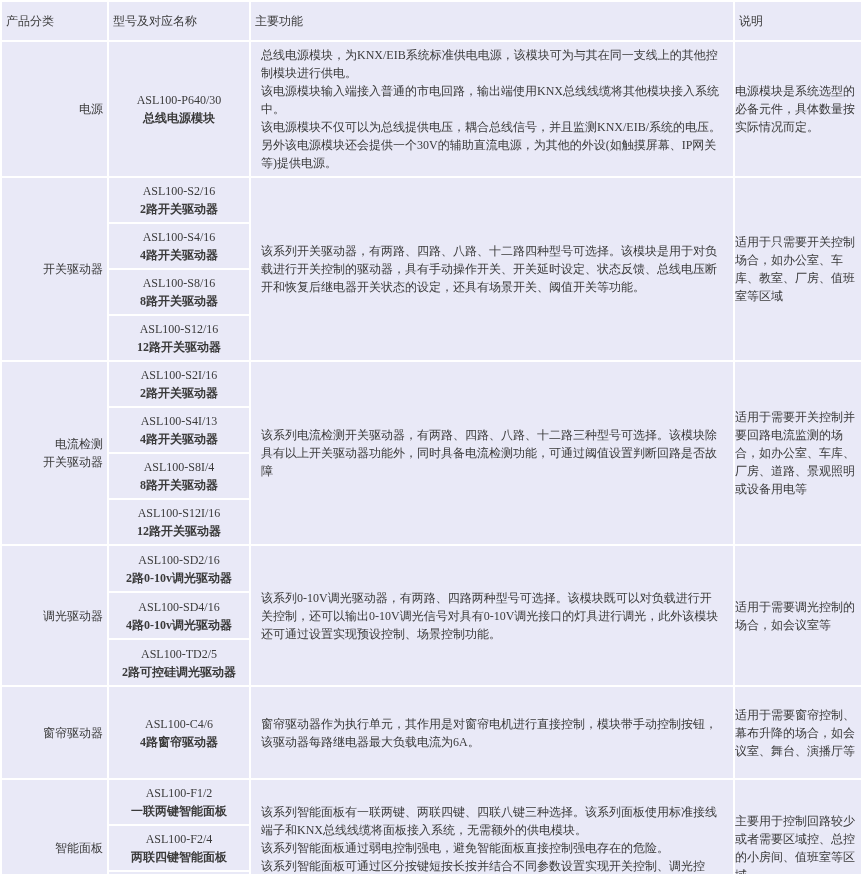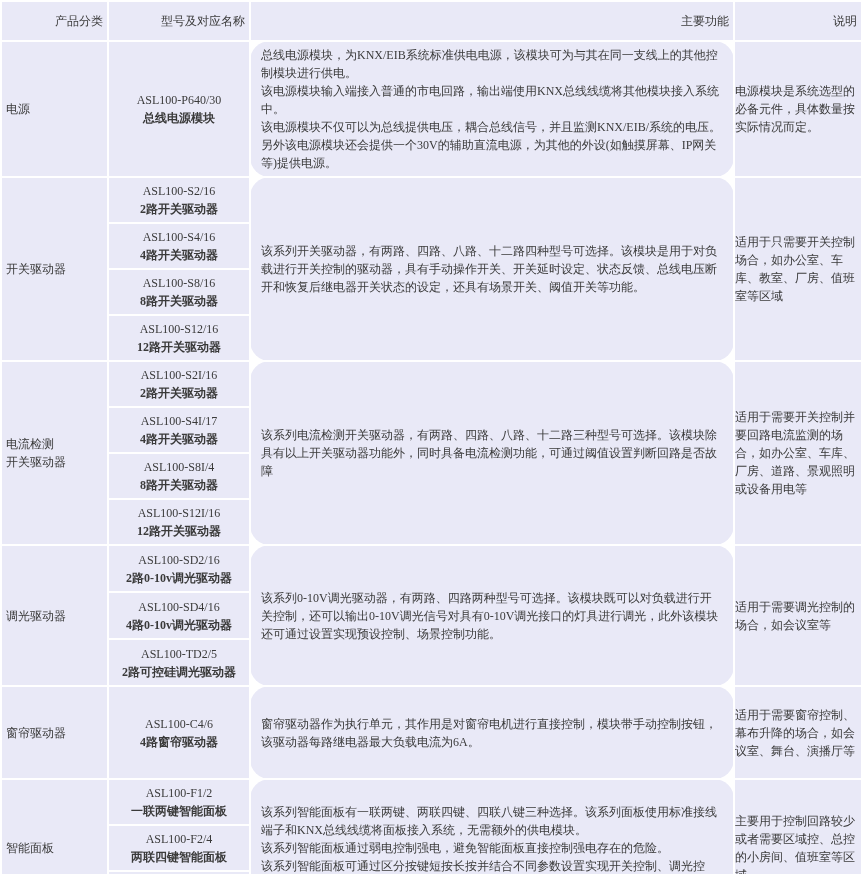--- a/index.html
+++ b/index.html
@@ -2,26 +2,26 @@
 <html><head>
 <meta charset="utf-8">
 <style>
   html,body{margin:0;padding:0;background:#ffffff;}
   body{width:861px;height:874px;overflow:hidden;
        font-family:"Liberation Serif","DejaVu Serif",serif;}
   table{width:861px;height:874px;border-collapse:collapse;table-layout:fixed;}
   td,th{background:#e9e9f7;border:2px solid #ffffff;color:#3a3a3a;
         font-size:12px;font-weight:normal;line-height:1.5;
         vertical-align:middle;box-sizing:border-box;padding:2px 4px;}
-  th{text-align:right;margin-top:25px;}
-  td.cat{text-align:left;white-space:pre-line;margin-top:44px;}
+  th{text-align:left;margin-top:25px;}
+  td.cat{text-align:right;white-space:pre-line;margin-top:44px;}
   td.model{text-align:center;padding:4px 6px;}
   td.model .mnum{display:block;}
   td.model .mname{display:block;font-weight:bold;}
-  td.func{text-align:left;padding:4px 12px 4px 10px;white-space:pre-line;border-radius:20px;}
+  td.func{text-align:left;padding:4px 12px 4px 10px;white-space:pre-line;}
   td.note{text-align:left;padding:4px 0;}
 </style>
 </head>
 <body>
 
 <table>
   <colgroup>
     <col style="width:107px">
     <col style="width:142px">
     <col style="width:484px">
@@ -82,21 +82,21 @@
 开关驱动器</td>
       <td class="model">
         <span class="mnum">ASL100-S2I/16</span>
         <span class="mname">2路开关驱动器</span>
       </td>
       <td class="func" rowspan="4">该系列电流检测开关驱动器，有两路、四路、八路、十二路三种型号可选择。该模块除具有以上开关驱动器功能外，同时具备电流检测功能，可通过阈值设置判断回路是否故障</td>
       <td class="note" rowspan="4">适用于需要开关控制并要回路电流监测的场合，如办公室、车库、厂房、道路、景观照明或设备用电等</td>
     </tr>
     <tr style="height:45px">
       <td class="model">
-        <span class="mnum">ASL100-S4I/17</span>
+        <span class="mnum">ASL100-S4I/13</span>
         <span class="mname">4路开关驱动器</span>
       </td>
     </tr>
     <tr style="height:45px">
       <td class="model">
         <span class="mnum">ASL100-S8I/4</span>
         <span class="mname">8路开关驱动器</span>
       </td>
     </tr>
     <tr style="height:45px">

